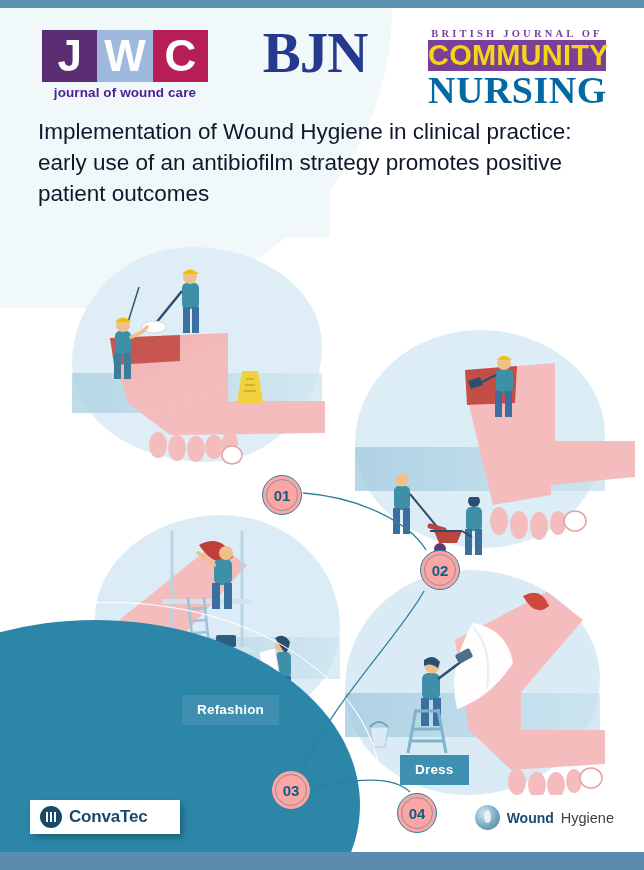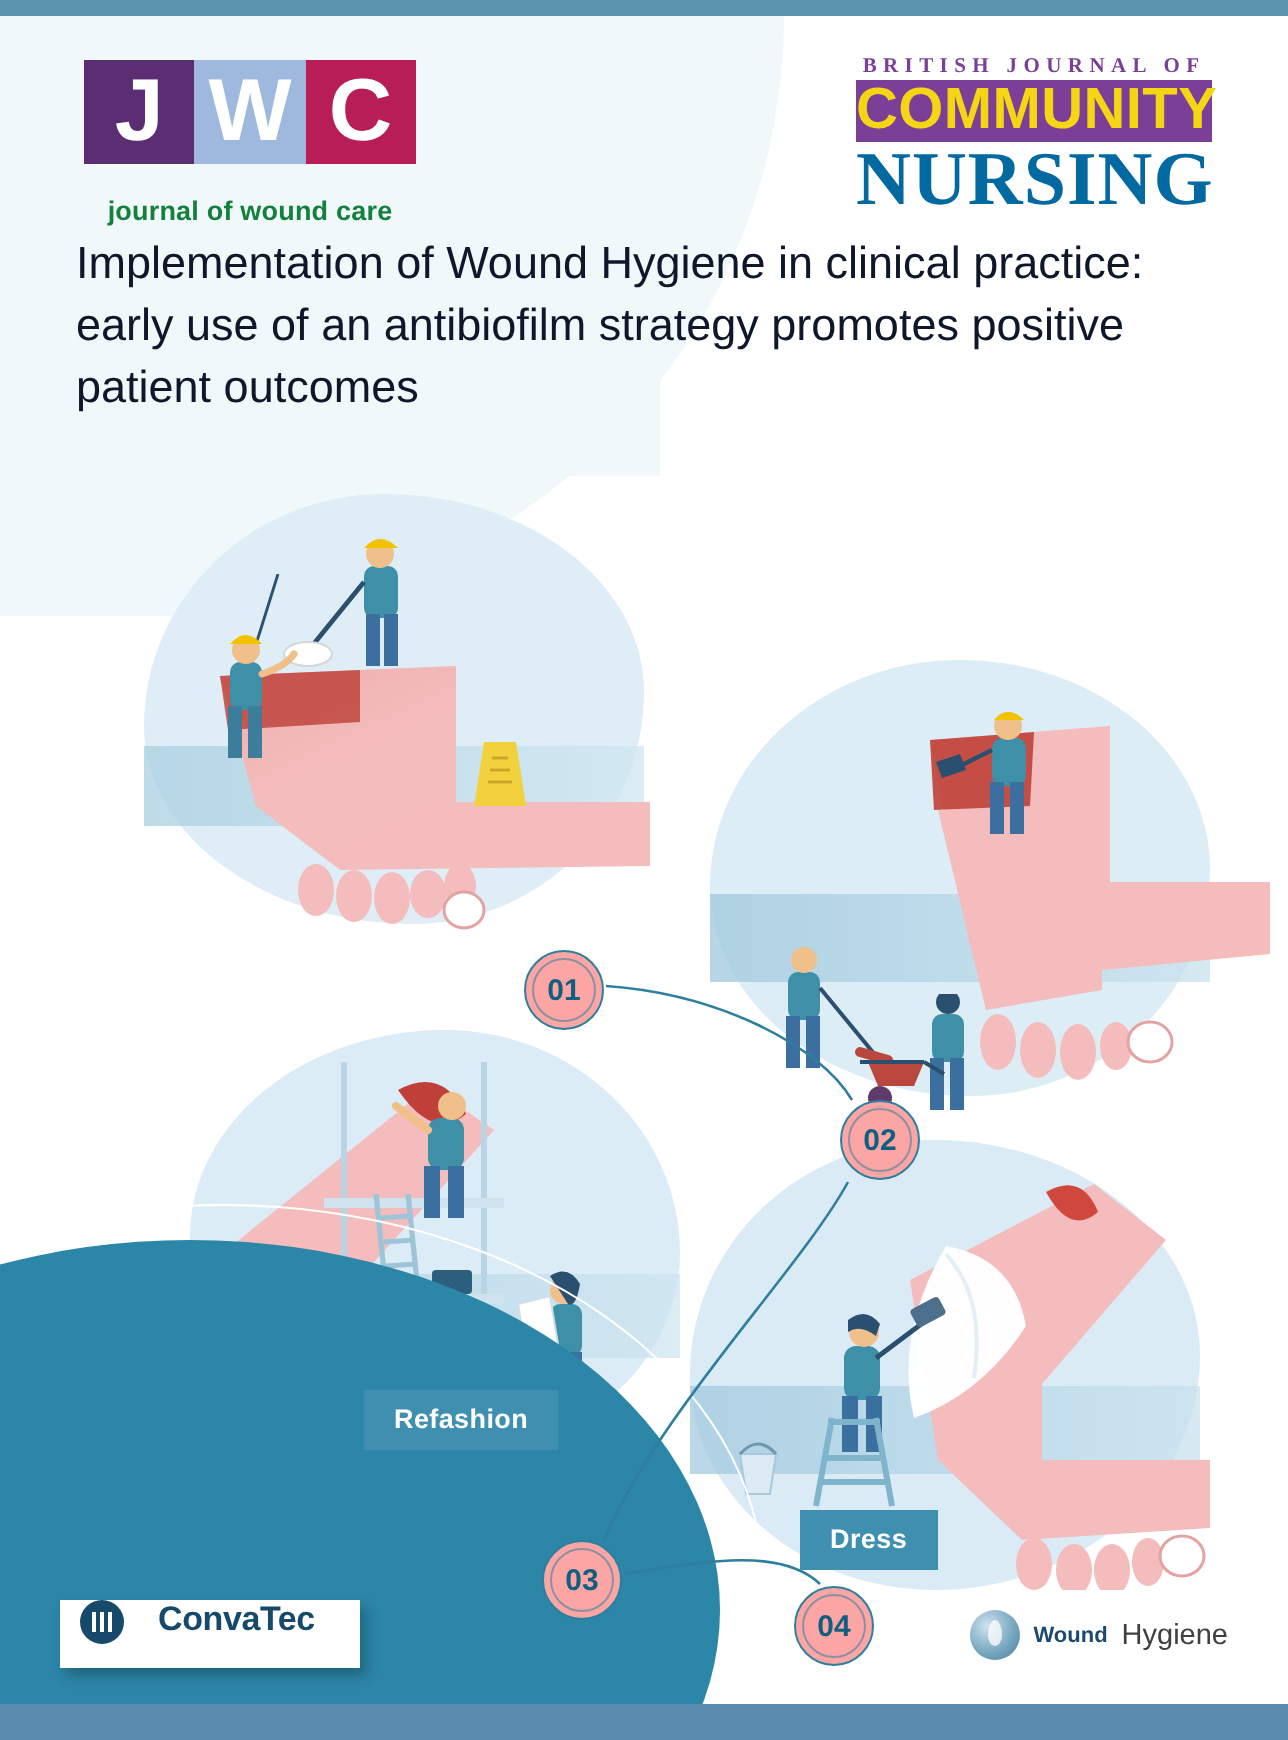--- a/index.html
+++ b/index.html
@@ -30,22 +30,22 @@
   
   .logos{position:absolute;left:0;top:22px;width:644px;height:85px;}
 
   .jwc{position:absolute;left:42px;top:8px;width:166px;}
   .jwc-blocks{display:flex;height:52px;width:166px;}
   .jwc-cell{flex:1;display:flex;align-items:center;justify-content:center;
     color:#fff;font-weight:bold;font-size:44px;line-height:1;font-family:"Liberation Sans",sans-serif;}
   .jwc-j{background:#5b2d72;}
   .jwc-w{background:#9fb9de;}
   .jwc-c{background:#b81e56;}
-  .jwc-tag{margin-top:16px;text-align:center;font-size:13.5px;font-weight:bold;
-    color:#15803d;letter-spacing:.1px;font-family:"Liberation Sans",sans-serif;}
+  .jwc-tag{margin-top:3px;text-align:center;font-size:13.5px;font-weight:bold;
+    color:#4c1d95;letter-spacing:.1px;font-family:"Liberation Sans",sans-serif;}
 
   .bjn{position:absolute;left:250px;top:4px;width:130px;text-align:center;}
   .bjn-main{font-family:"Liberation Serif",serif;font-weight:bold;font-size:57px;
     line-height:.95;color:#253a8e;letter-spacing:-1px;}
   .bjn-sub{font-family:"Liberation Serif",serif;font-size:12.5px;color:#253a8e;margin-top:1px;}
 
   .bjcn{position:absolute;left:428px;top:6px;width:178px;text-align:center;}
   .bjcn-top{font-size:10.5px;letter-spacing:3.2px;color:#7b3f98;font-weight:bold;
     font-family:"Liberation Serif",serif;}
   .bjcn-mid{background:#7b3f98;color:#f5d615;font-weight:bold;font-size:29px;
@@ -116,37 +116,37 @@
   .footer-curve{
     position:absolute;left:-170px;bottom:-120px;width:530px;height:370px;
     background:#2b86a8;border-radius:50%;
   }
   .footer-curve-line{
     position:absolute;left:-160px;bottom:-112px;width:540px;height:378px;
     border:1.4px solid #ffffff;border-radius:50%;background:transparent;
   }
   .convatec{
     position:absolute;left:30px;bottom:36px;width:150px;height:34px;
-    background:#ffffff;display:flex;gap:17px;
+    background:#ffffff;display:flex;align-items:center;gap:7px;
     padding:0 10px;box-sizing:border-box;box-shadow:3px 4px 6px rgba(0,0,0,.25);
   }
   .ct-mark{width:22px;height:22px;border-radius:50%;background:#17496b;
     display:flex;align-items:center;justify-content:center;}
   .ct-mark i{display:block;width:2px;height:10px;background:#fff;margin:0 .8px;}
   .ct-bars{display:flex;align-items:flex-end;}
   .ct-text{font-weight:bold;font-size:17px;color:#17496b;letter-spacing:-.2px;
     font-family:"Liberation Sans",sans-serif;}
 
   .woundhyg{position:absolute;right:30px;bottom:40px;display:flex;align-items:center;gap:7px;}
   .wh-mark{width:25px;height:25px;border-radius:50%;
     background:radial-gradient(circle at 35% 32%,#cfe3ee 0%,#79a8c2 55%,#4b7f9c 100%);
     position:relative;}
   .wh-mark::after{content:"";position:absolute;left:9px;top:5px;width:7px;height:13px;
     border-radius:50% 50% 50% 50%/60% 60% 40% 40%;background:rgba(255,255,255,.75);}
-  .wh-w{font-weight:bold;font-size:11px;color:#1c4a6e;font-family:"Liberation Sans",sans-serif;}
+  .wh-w{font-weight:bold;font-size:14px;color:#1c4a6e;font-family:"Liberation Sans",sans-serif;}
   .wh-h{font-size:14.5px;color:#404040;font-family:"Liberation Sans",sans-serif;}
 </style>
 </head>
 <body>
 
 <div id="page">
 
   <div class="topbar"></div>
 
   <div class="header-wash"></div>
@@ -157,20 +157,21 @@
     <div class="jwc">
       <div class="jwc-blocks">
         <div class="jwc-cell jwc-j">J</div>
         <div class="jwc-cell jwc-w">W</div>
         <div class="jwc-cell jwc-c">C</div>
       </div>
       <div class="jwc-tag">journal of wound care</div>
     </div>
 
     <div class="bjn">
+      <div class="bjn-main">BJN</div>
     </div>
 
     <div class="bjcn">
       <div class="bjcn-top">BRITISH JOURNAL OF</div>
       <div class="bjcn-mid">COMMUNITY</div>
       <div class="bjcn-bot">NURSING</div>
     </div>
   </div>
 
   <div class="title">Implementation of Wound Hygiene in clinical practice: early use of an antibiofilm strategy promotes positive patient outcomes</div>

